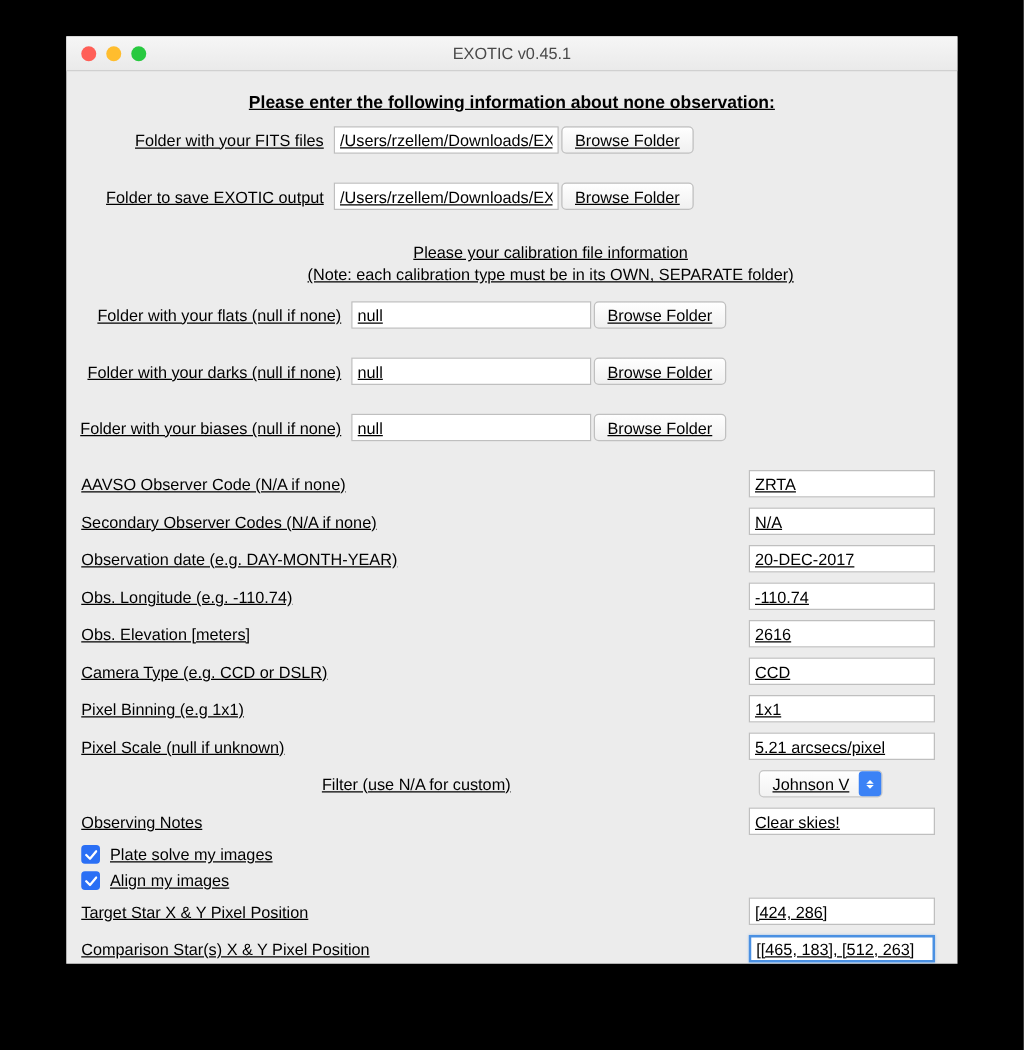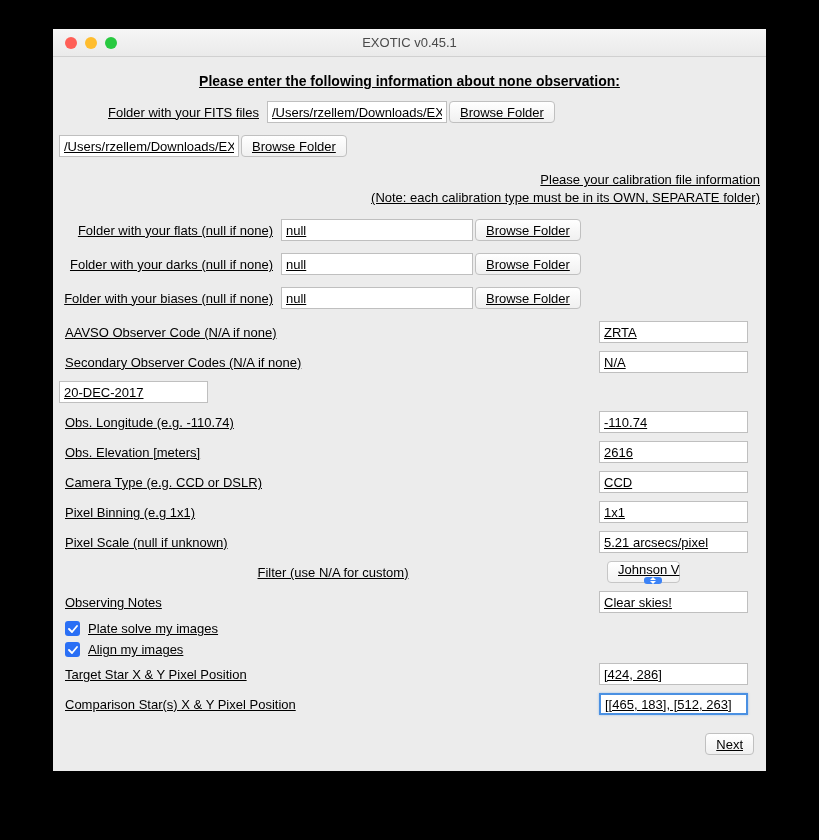--- a/index.html
+++ b/index.html
@@ -58,30 +58,30 @@
     }
     .heading {
       text-align: center;
       font-weight: bold;
       font-size: 14px;
       padding: 6px 0 12px 0;
     }
     .row {
       display: flex;
       align-items: center;
-      margin-bottom: 12px;
+      margin-bottom: 23px;
     }
     .row .lbl {
       text-align: right;
       padding-right: 8px;
     }
     .folder-row .lbl { width: 208px; }
     .folder-row input.txt { width: 180px; }
     .note {
-      text-align: right;
+      text-align: center;
       padding: 2px 0 12px 62px;
       line-height: 1.4;
     }
     .calib-row .lbl { width: 222px; }
     .calib-row input.txt { width: 192px; }
     .field-row { margin-bottom: 8px; gap: 22px; }
     .field-row .lbl { width: 518px; text-align: left; padding-left: 6px; }
     .field-row input.txt { width: 149px; }
     input.txt {
       height: 22px;
@@ -119,21 +119,20 @@
     .mac-select {
       display: inline-flex;
       align-items: center;
       height: 22px;
       background: linear-gradient(#ffffff, #f2f2f2);
       border: 1px solid #c6c6c6;
       border-radius: 4px;
       font-size: 13px;
       padding: 0 0 0 10px;
       cursor: pointer;
-      flex-direction: column;
     }
     .mac-select .sel-arrows {
       width: 18px;
       height: 20px;
       margin-left: 8px;
       background: #3b82f6;
       border-radius: 3px;
       display: flex;
       flex-direction: column;
       align-items: center;
@@ -189,20 +188,21 @@
   <div class="content">
     <div class="heading">Please enter the following information about none observation:</div>
 
     <div class="row folder-row">
       <div class="lbl">Folder with your FITS files</div>
       <input class="txt" value="/Users/rzellem/Downloads/EXOTIC_example" style="">
       <button class="btn">Browse Folder</button>
     </div>
 
     <div class="row folder-row">
+      <div class="lbl">Folder to save EXOTIC output</div>
       <input class="txt" value="/Users/rzellem/Downloads/EXOTIC_output" style="">
       <button class="btn">Browse Folder</button>
     </div>
 
     <div class="note">
       <div>Please your calibration file information</div>
       <div>(Note: each calibration type must be in its OWN, SEPARATE folder)</div>
     </div>
 
     <div class="row calib-row">
@@ -223,20 +223,21 @@
 
     <div class="row field-row">
       <div class="lbl">AAVSO Observer Code (N/A if none)</div>
       <input class="txt" value="ZRTA" style="">
     </div>
     <div class="row field-row">
       <div class="lbl">Secondary Observer Codes (N/A if none)</div>
       <input class="txt" value="N/A" style="">
     </div>
     <div class="row field-row">
+      <div class="lbl">Observation date (e.g. DAY-MONTH-YEAR)</div>
       <input class="txt" value="20-DEC-2017" style="">
     </div>
     <div class="row field-row">
       <div class="lbl">Obs. Longitude (e.g. -110.74)</div>
       <input class="txt" value="-110.74" style="">
     </div>
     <div class="row field-row">
       <div class="lbl">Obs. Elevation [meters]</div>
       <input class="txt" value="2616" style="">
     </div>

